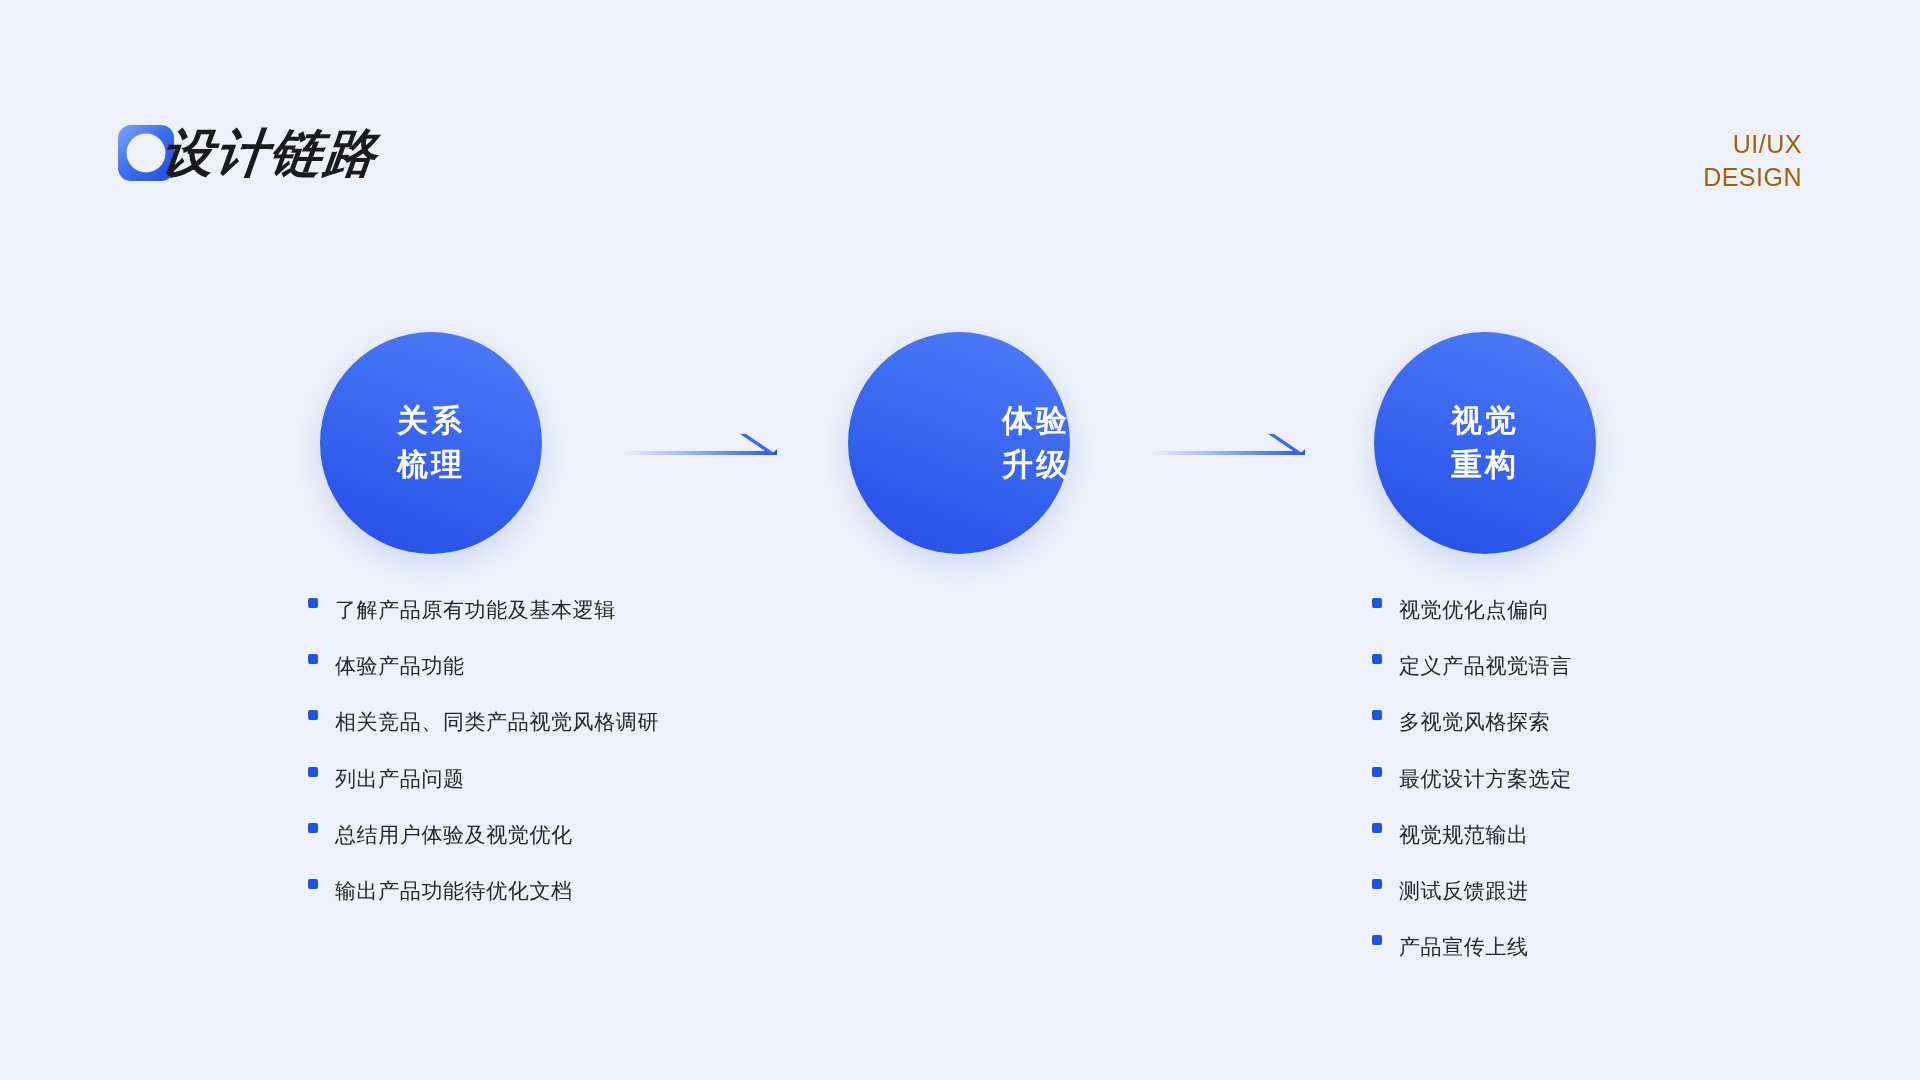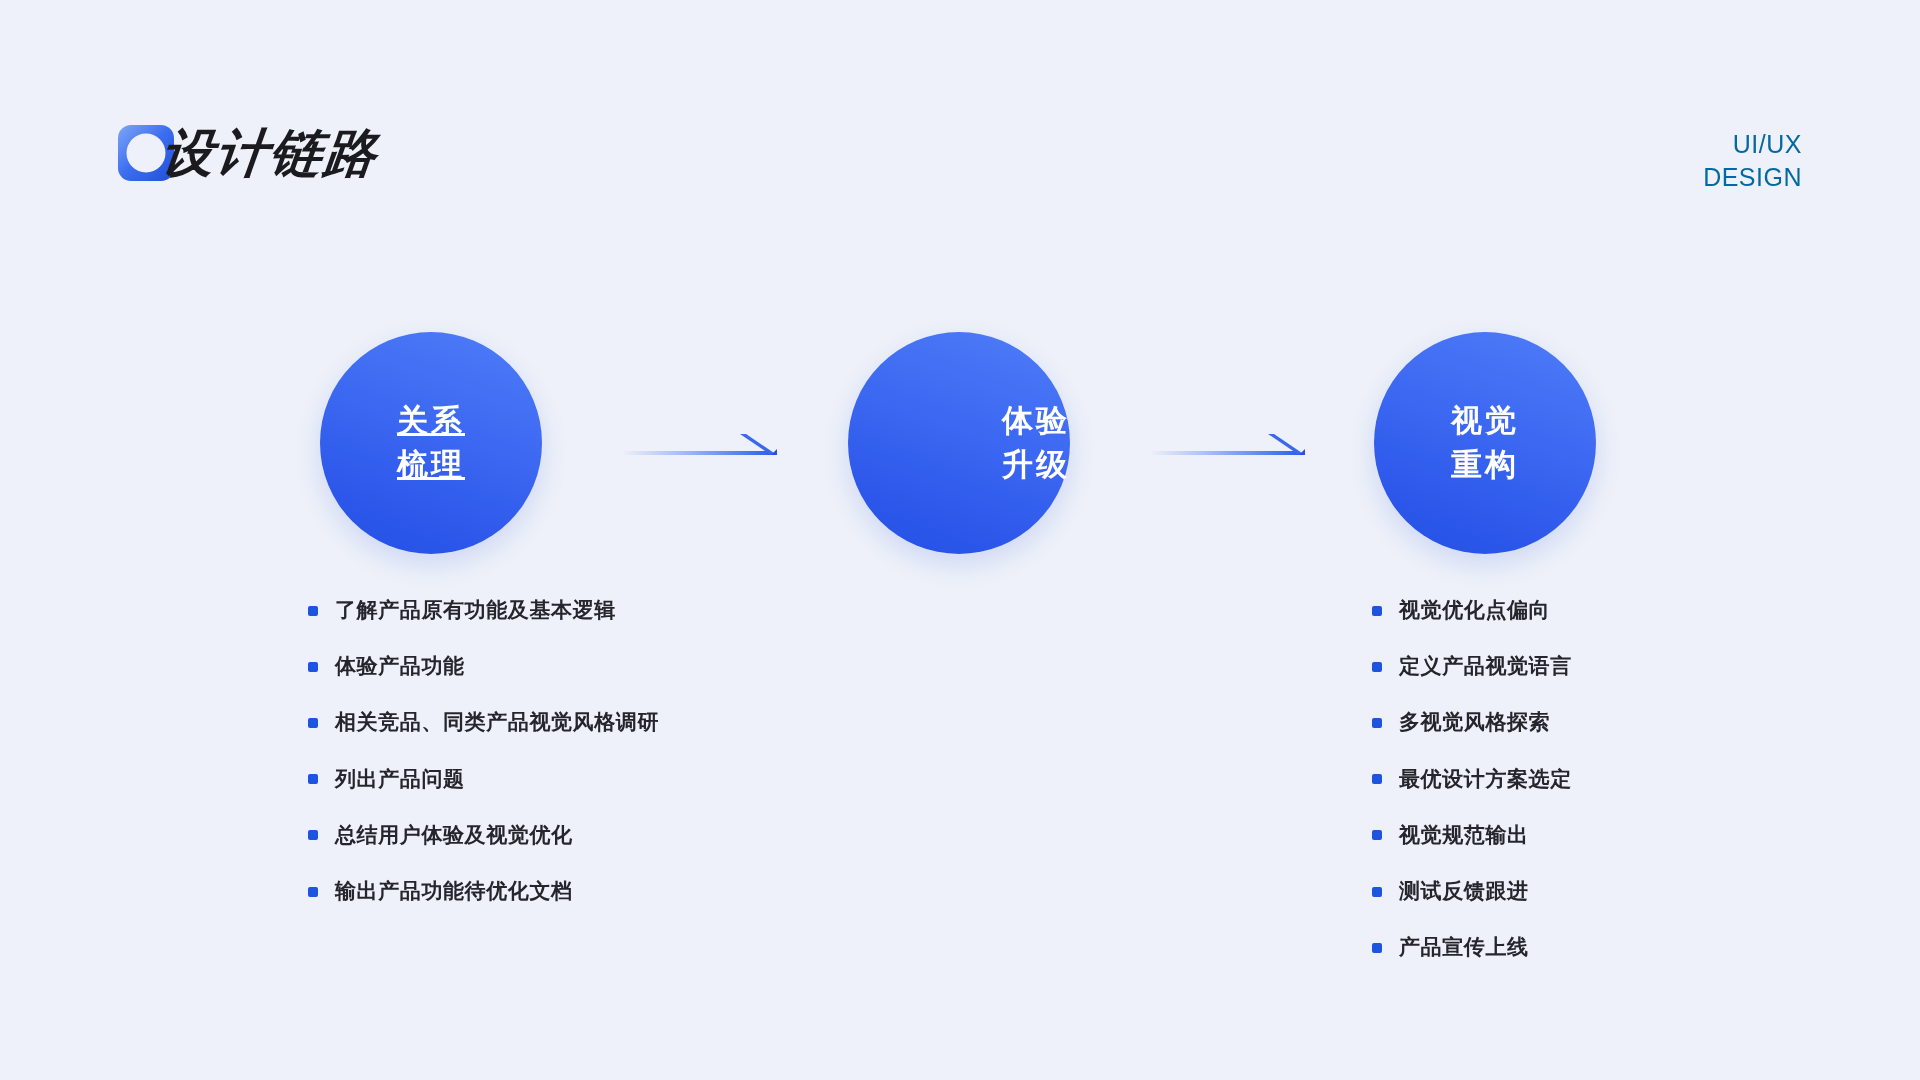--- a/index.html
+++ b/index.html
@@ -62,21 +62,21 @@
     transform: skewX(-6deg);
     z-index: 2;
     padding-left: 4px;
   }
 
   .corner-label {
     position: absolute;
     right: 118px;
     top: 128px;
     text-align: right;
-    color: #0369a1;
+    color: #a16207;
     font-size: 25px;
     line-height: 33px;
     letter-spacing: 0.5px;
     font-weight: 400;
   }
 
   
   .flow-row {
     position: absolute;
     top: 332px;
@@ -96,21 +96,21 @@
     flex-direction: column;
     align-items: center;
     justify-content: center;
     color: #ffffff;
     font-size: 31px;
     font-weight: 700;
     letter-spacing: 3px;
     line-height: 44px;
   }
   .node .line2 { display: block; }
-  .node-1 { left: 320px; text-decoration: underline; }
+  .node-1 { left: 320px; }
   .node-2 { left: 848px; align-items: flex-end; }
   .node-3 { left: 1374px; }
 
   .arrow {
     position: absolute;
     top: 96px;
     width: 155px;
     height: 36px;
   }
   .arrow-1 { left: 622px; }
@@ -128,24 +128,23 @@
   .column {
     position: absolute;
     top: 0;
   }
   .col-1 { left: 308px; }
   .col-2 { left: 846px; }
   .col-3 { left: 1372px; }
 
   .list-item {
     display: flex;
-    align-items: center;
+    align-items: flex-start;
     margin-bottom: 31px;
     white-space: nowrap;
-    font-weight: bold;
   }
   .bullet {
     width: 10px;
     height: 10px;
     border-radius: 2px;
     background: #1d55e0;
     flex: 0 0 auto;
     margin-right: 17px;
   }
   .item-label {

